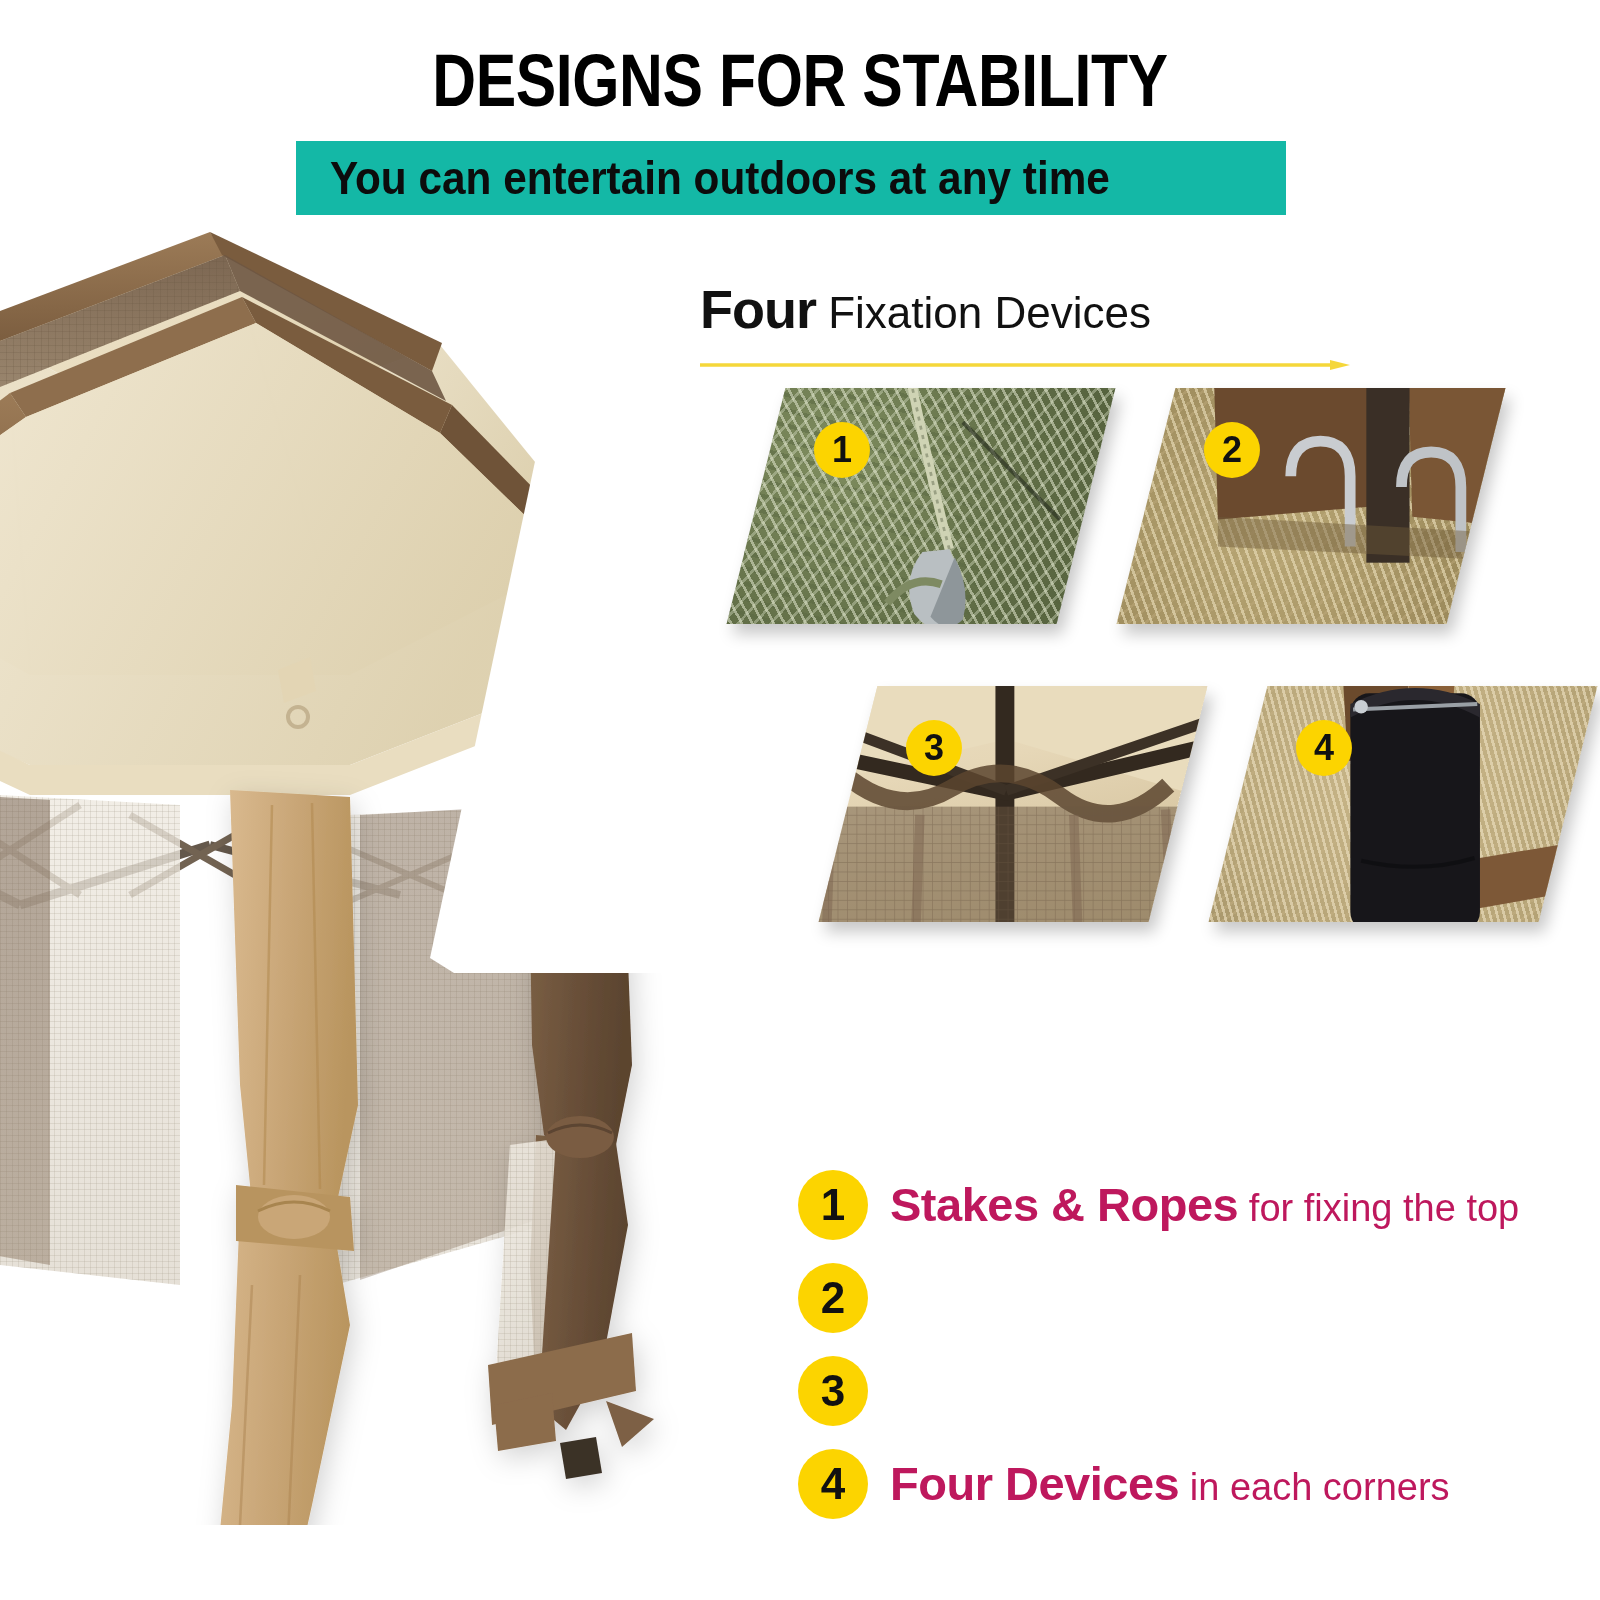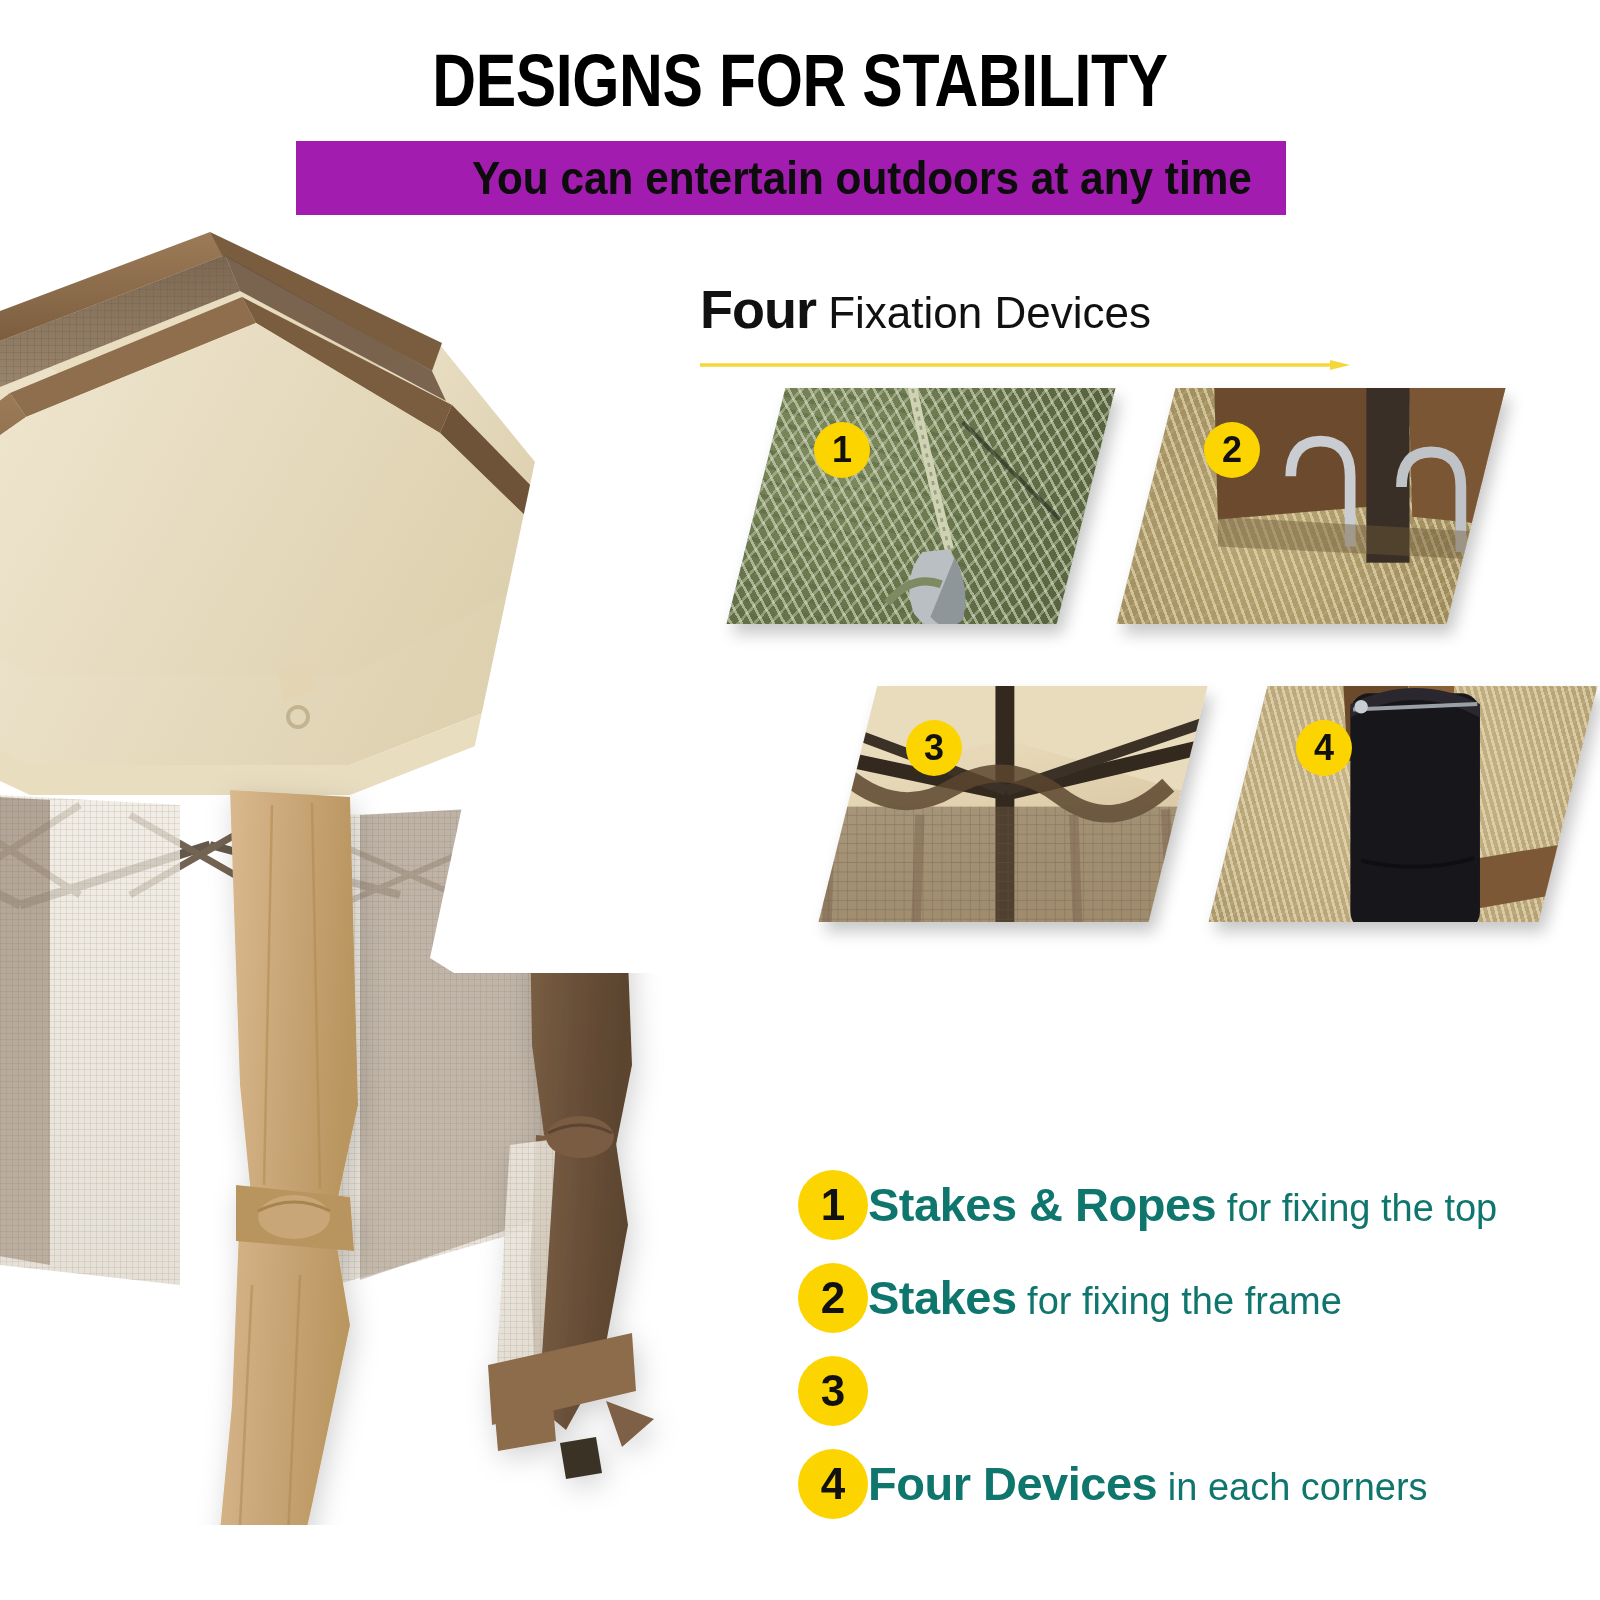--- a/index.html
+++ b/index.html
@@ -8,21 +8,21 @@
 
   
   .title {
     position:absolute; left:0; top:38px; width:1600px; text-align:center;
     font-family:"Liberation Sans Narrow","Liberation Sans",sans-serif;
     font-weight:bold; font-size:74px; letter-spacing:-0.5px; color:#000;
     transform:scaleX(0.82); transform-origin:center top; white-space:nowrap;
   }
   .subtitle-band {
     position:absolute; left:296px; top:141px; width:990px; height:74px;
-    background:#a21caf; display:flex; align-items:center; justify-content:flex-end;
+    background:#14b8a6; display:flex; align-items:center; justify-content:flex-start;
   }
   .subtitle-band span {
     font-family:"Liberation Sans Narrow","Liberation Sans",sans-serif;
     font-weight:bold; font-size:46px; color:#0c0c0c; white-space:nowrap;
     transform:scaleX(0.92); display:block;
   }
   
   .panel-shape{
     position:absolute; left:400px; top:258px; width:1215px; height:715px;
     background:#fff; border-radius:2px;
@@ -89,22 +89,22 @@
   
   .legend { position:absolute; left:798px; top:1158px; width:800px; }
   .leg-row { position:relative; height:93px; display:flex; align-items:center; }
   .leg-badge {
     width:70px; height:70px; border-radius:50%; background:#FCD400;
     display:flex; align-items:center; justify-content:center;
     font-weight:bold; font-size:44px; color:#111; flex:0 0 70px;
     font-family:"Liberation Sans Narrow","Liberation Sans",sans-serif;
   }
   .leg-text {
-    white-space:nowrap;
-    font-family:"Liberation Sans Narrow","Liberation Sans",sans-serif; color:#0f766e;
+    margin-left:22px; white-space:nowrap;
+    font-family:"Liberation Sans Narrow","Liberation Sans",sans-serif; color:#be185d;
   }
   .leg-text .strong { font-weight:bold; font-size:47px; letter-spacing:-0.5px; }
   .leg-text .light  { font-weight:normal; font-size:38px; }
 
   
   #gazebo { position:absolute; left:-120px; top:205px; width:900px; height:1320px; }
 </style>
 </head>
 <body>
 
@@ -333,23 +333,20 @@
 
   <div class="leg-row">
     <div class="leg-badge">1</div>
     <div class="leg-text">
       <span class="strong">Stakes &amp; Ropes</span><span class="light"> for fixing the top</span>
     </div>
   </div>
 
   <div class="leg-row">
     <div class="leg-badge">2</div>
-    <div class="leg-text">
-      <span class="strong">Stakes</span><span class="light"> for fixing the frame</span>
-    </div>
   </div>
 
   <div class="leg-row">
     <div class="leg-badge">3</div>
   </div>
 
   <div class="leg-row">
     <div class="leg-badge">4</div>
     <div class="leg-text">
       <span class="strong">Four Devices</span><span class="light"> in each corners</span>

